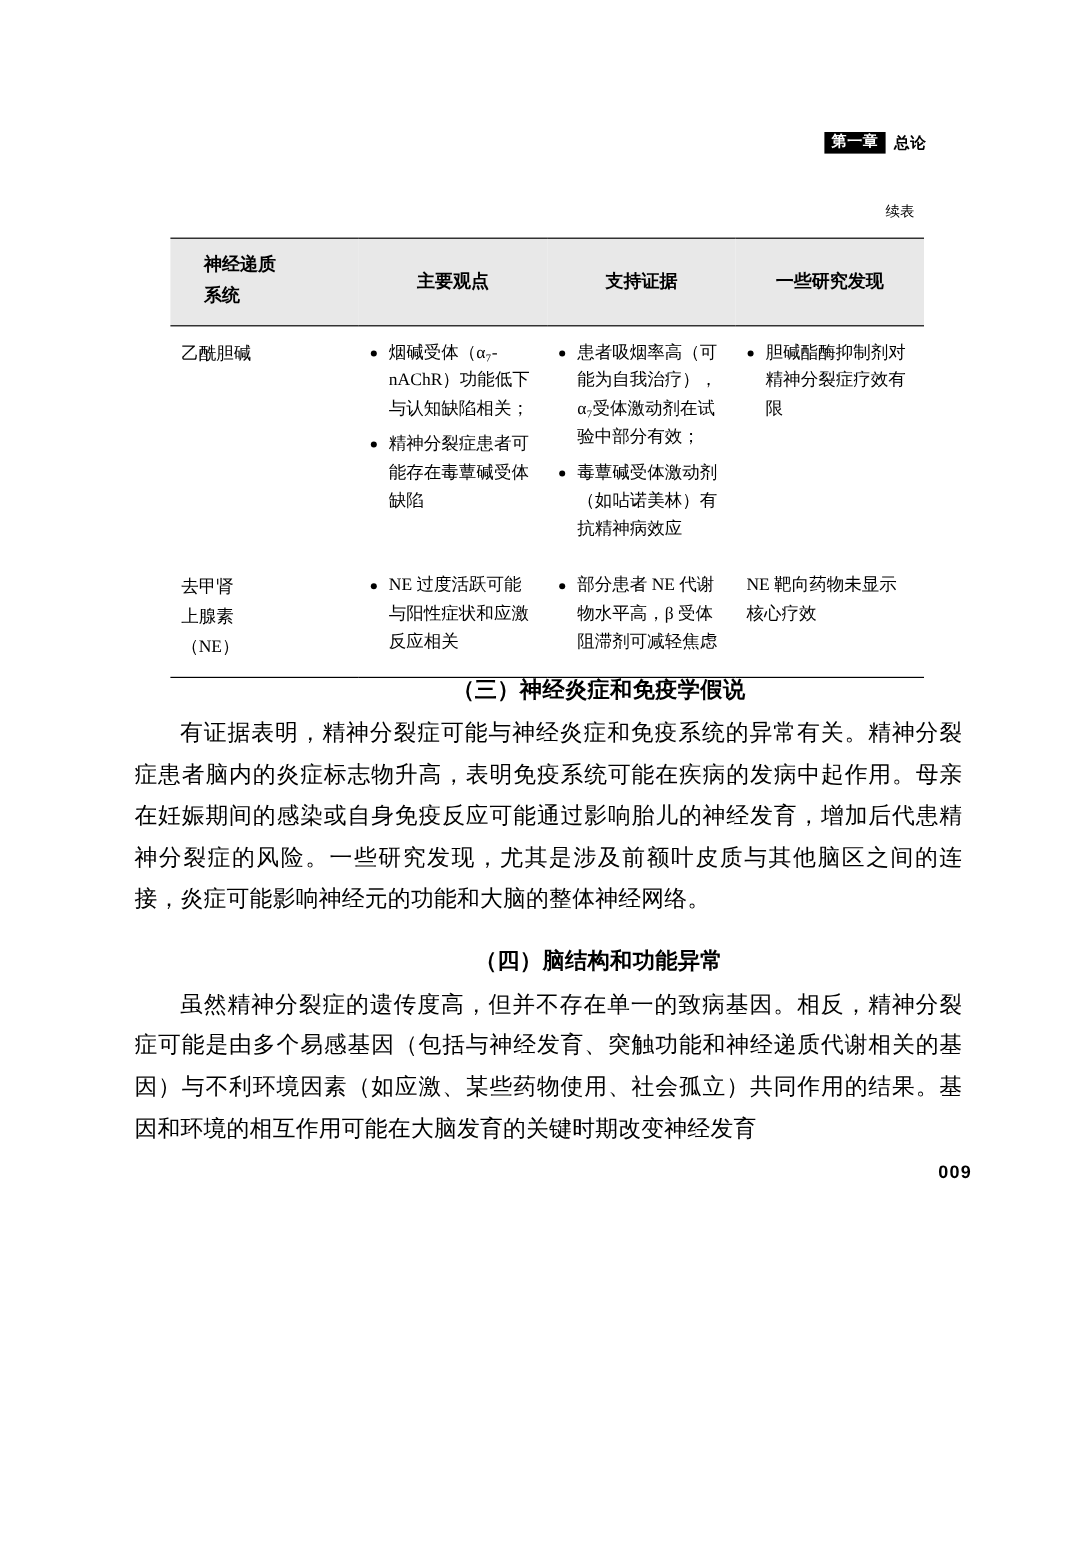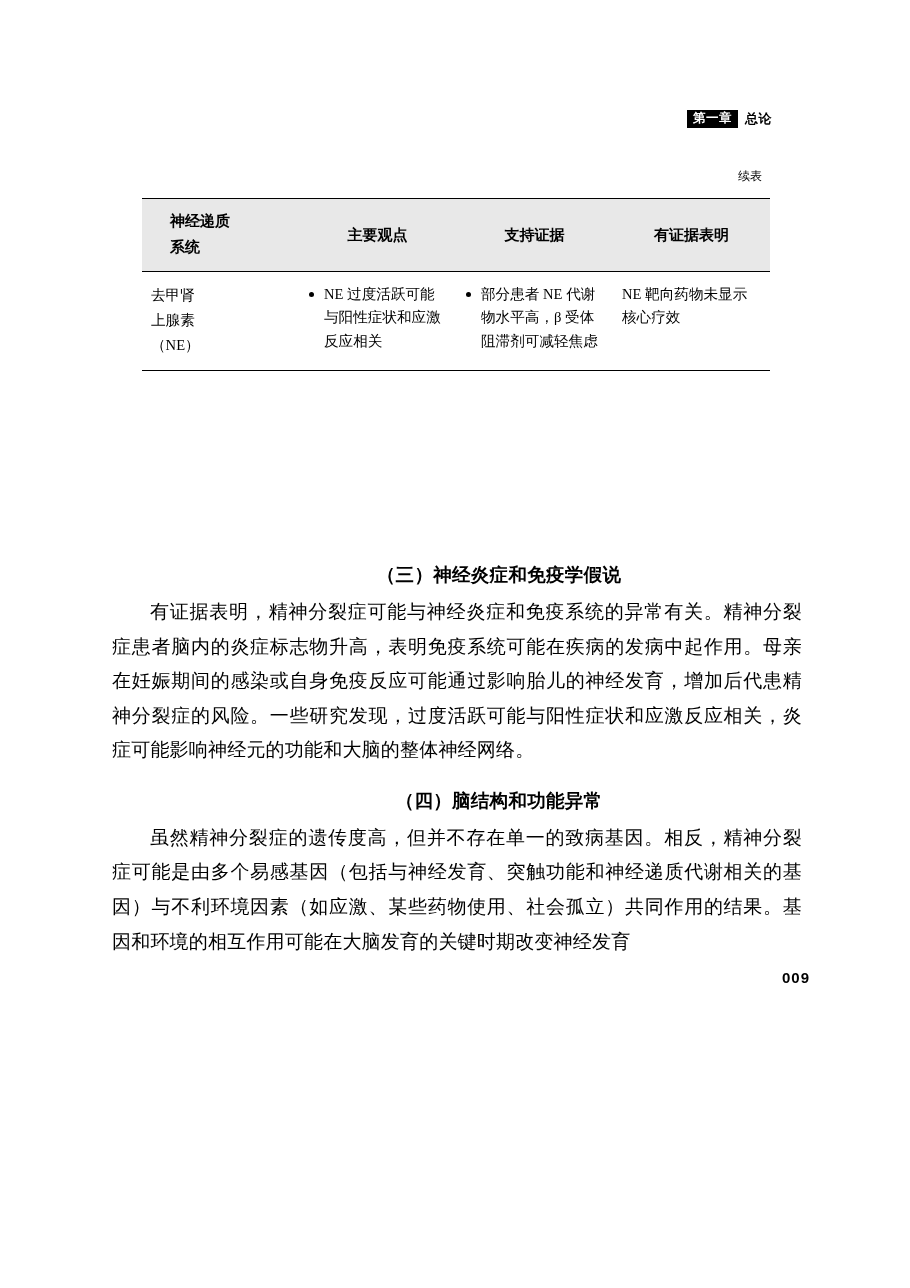--- a/index.html
+++ b/index.html
@@ -185,24 +185,44 @@
   <div class="tbl-wrap">
     <table class="neuro">
       <thead>
         <tr>
           <th class="col0">
             <div>神经递质</div>
             <div>系统</div>
           </th>
           <th>主要观点</th>
           <th>支持证据</th>
-          <th>有证据表明</th>
+          <th>一些研究发现</th>
         </tr>
       </thead>
       <tbody>
+        <tr class="row-mid">
+          <td class="c0">乙酰胆碱</td>
+          <td class="c1">
+            <ul class="bl">
+              <li>烟碱受体（α₇-nAChR）功能低下与认知缺陷相关；</li>
+              <li>精神分裂症患者可能存在毒蕈碱受体缺陷</li>
+            </ul>
+          </td>
+          <td class="c2">
+            <ul class="bl">
+              <li>患者吸烟率高（可能为自我治疗），α₇受体激动剂在试验中部分有效；</li>
+              <li>毒蕈碱受体激动剂（如呫诺美林）有抗精神病效应</li>
+            </ul>
+          </td>
+          <td class="c3">
+            <ul class="bl">
+              <li>胆碱酯酶抑制剂对精神分裂症疗效有限</li>
+            </ul>
+          </td>
+        </tr>
         <tr class="row-last">
           <td class="c0">
             <div>去甲肾</div>
             <div>上腺素</div>
             <div>（NE）</div>
           </td>
           <td class="c1">
             <ul class="bl">
               <li>NE 过度活跃可能与阳性症状和应激反应相关</li>
             </ul>
@@ -216,21 +236,21 @@
             <div class="plain">NE 靶向药物未显示核心疗效</div>
           </td>
         </tr>
       </tbody>
     </table>
   </div>
 
   <div class="body-area">
 
     <h3 class="sec first">（三）神经炎症和免疫学假说</h3>
-    <p class="para">有证据表明，精神分裂症可能与神经炎症和免疫系统的异常有关。精神分裂症患者脑内的炎症标志物升高，表明免疫系统可能在疾病的发病中起作用。母亲在妊娠期间的感染或自身免疫反应可能通过影响胎儿的神经发育，增加后代患精神分裂症的风险。一些研究发现，过度活跃可能与阳性症状和应激反应相关，炎症可能影响神经元的功能和大脑的整体神经网络。</p>
+    <p class="para">有证据表明，精神分裂症可能与神经炎症和免疫系统的异常有关。精神分裂症患者脑内的炎症标志物升高，表明免疫系统可能在疾病的发病中起作用。母亲在妊娠期间的感染或自身免疫反应可能通过影响胎儿的神经发育，增加后代患精神分裂症的风险。一些研究发现，尤其是涉及前额叶皮质与其他脑区之间的连接，炎症可能影响神经元的功能和大脑的整体神经网络。</p>
 
     <h3 class="sec">（四）脑结构和功能异常</h3>
 
     <p class="para">虽然精神分裂症的遗传度高，但并不存在单一的致病基因。相反，精神分裂症可能是由多个易感基因（包括与神经发育、突触功能和神经递质代谢相关的基因）与不利环境因素（如应激、某些药物使用、社会孤立）共同作用的结果。基因和环境的相互作用可能在大脑发育的关键时期改变神经发育</p>
 
   </div>
 
   <div class="folio">009</div>
 
 </div>

